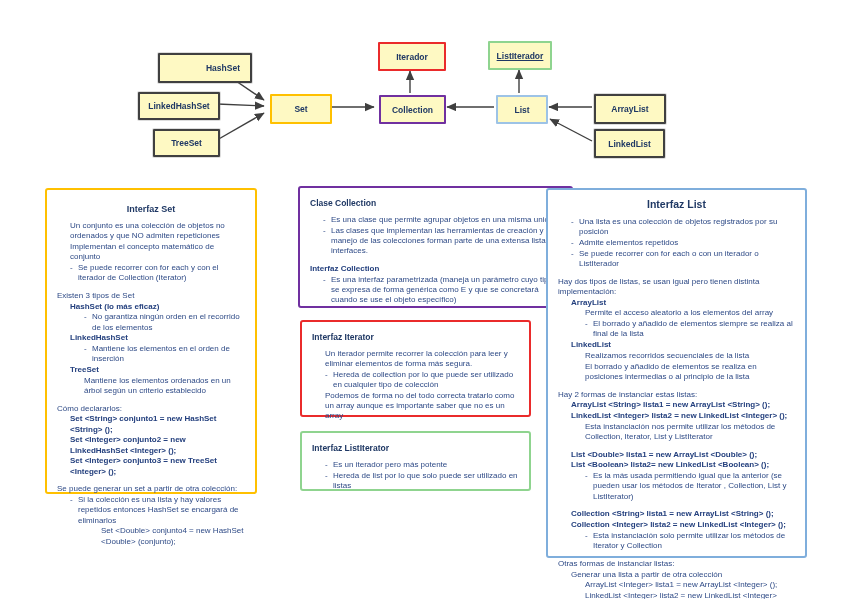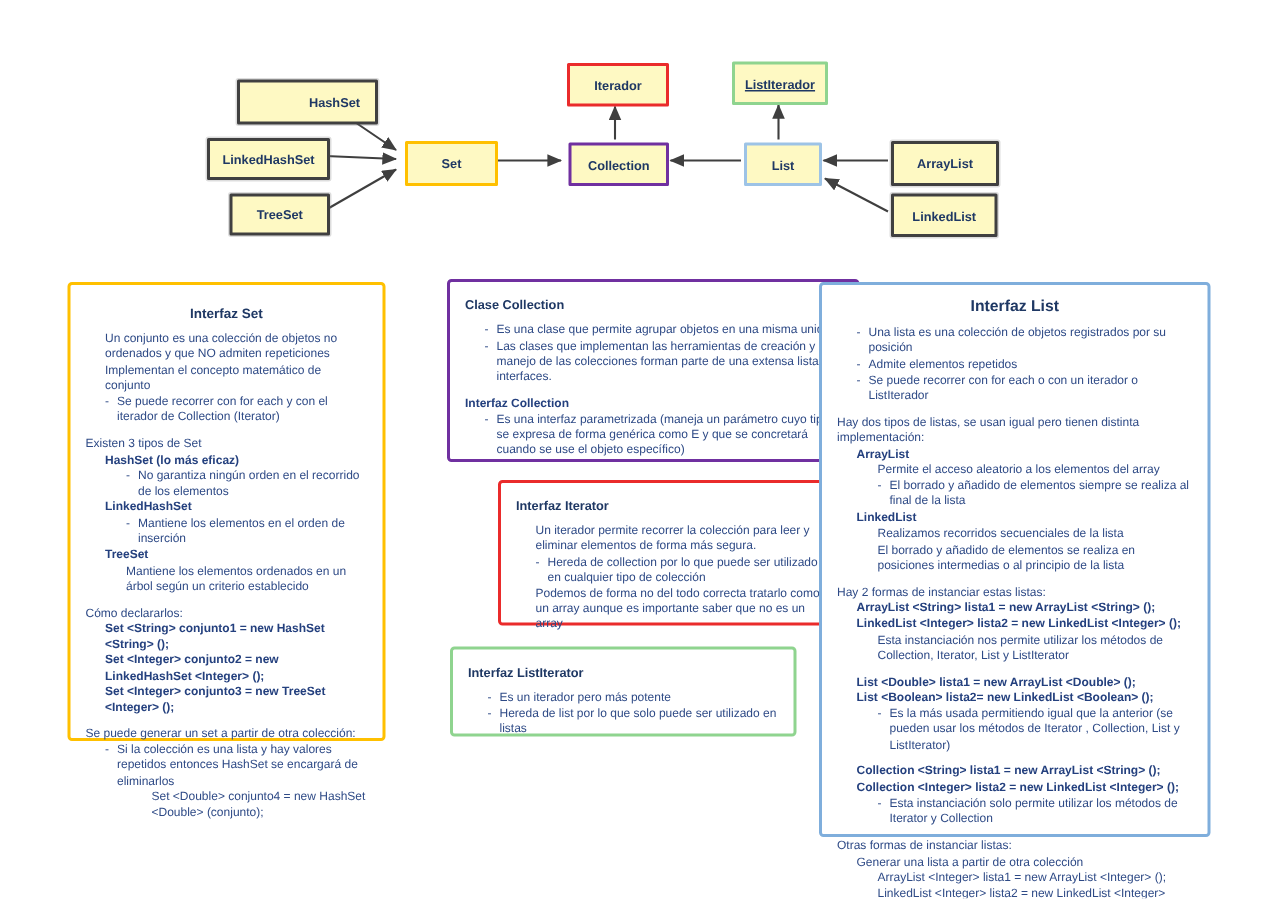--- a/index.html
+++ b/index.html
@@ -27,21 +27,21 @@
   
   .arrows{position:absolute;left:0;top:0;z-index:2;}
   .arrows line{stroke:#3f3f3f;stroke-width:1.4;}
   
   .panel{
     position:absolute;background:#fff;border:2.5px solid #888;border-radius:3px;
     padding:8px 10px;box-sizing:border-box;z-index:3;
   }
   .p-set{left:45px;top:188px;width:212px;height:306px;}
   .p-collection{left:298px;top:186px;width:275px;height:122px;}
-  .p-iterator{left:300px;top:320px;width:231px;height:97px;margin-left:32px;}
+  .p-iterator{left:300px;top:320px;width:231px;height:97px;}
   .p-listiterator{left:300px;top:431px;width:231px;height:60px;}
   .p-list{left:546px;top:188px;width:261px;height:370px;}
   .ptitle{font-weight:bold;color:#1F3864;font-size:8.5px;margin:2px 0 7px 0;}
   .ptitle.center{text-align:center;}
   .p-set .ptitle{font-size:9px;margin-top:6px;}
   .p-list .ptitle{font-size:10.5px;margin-top:0;}
   .line{display:flex;color:#2E4A86;font-size:8px;line-height:1.28;margin:0 0 0.5px 0;}
   .line.bold{font-weight:bold;color:#24407e;}
   .marker{flex:0 0 8px;}
   .txt{flex:1;}

